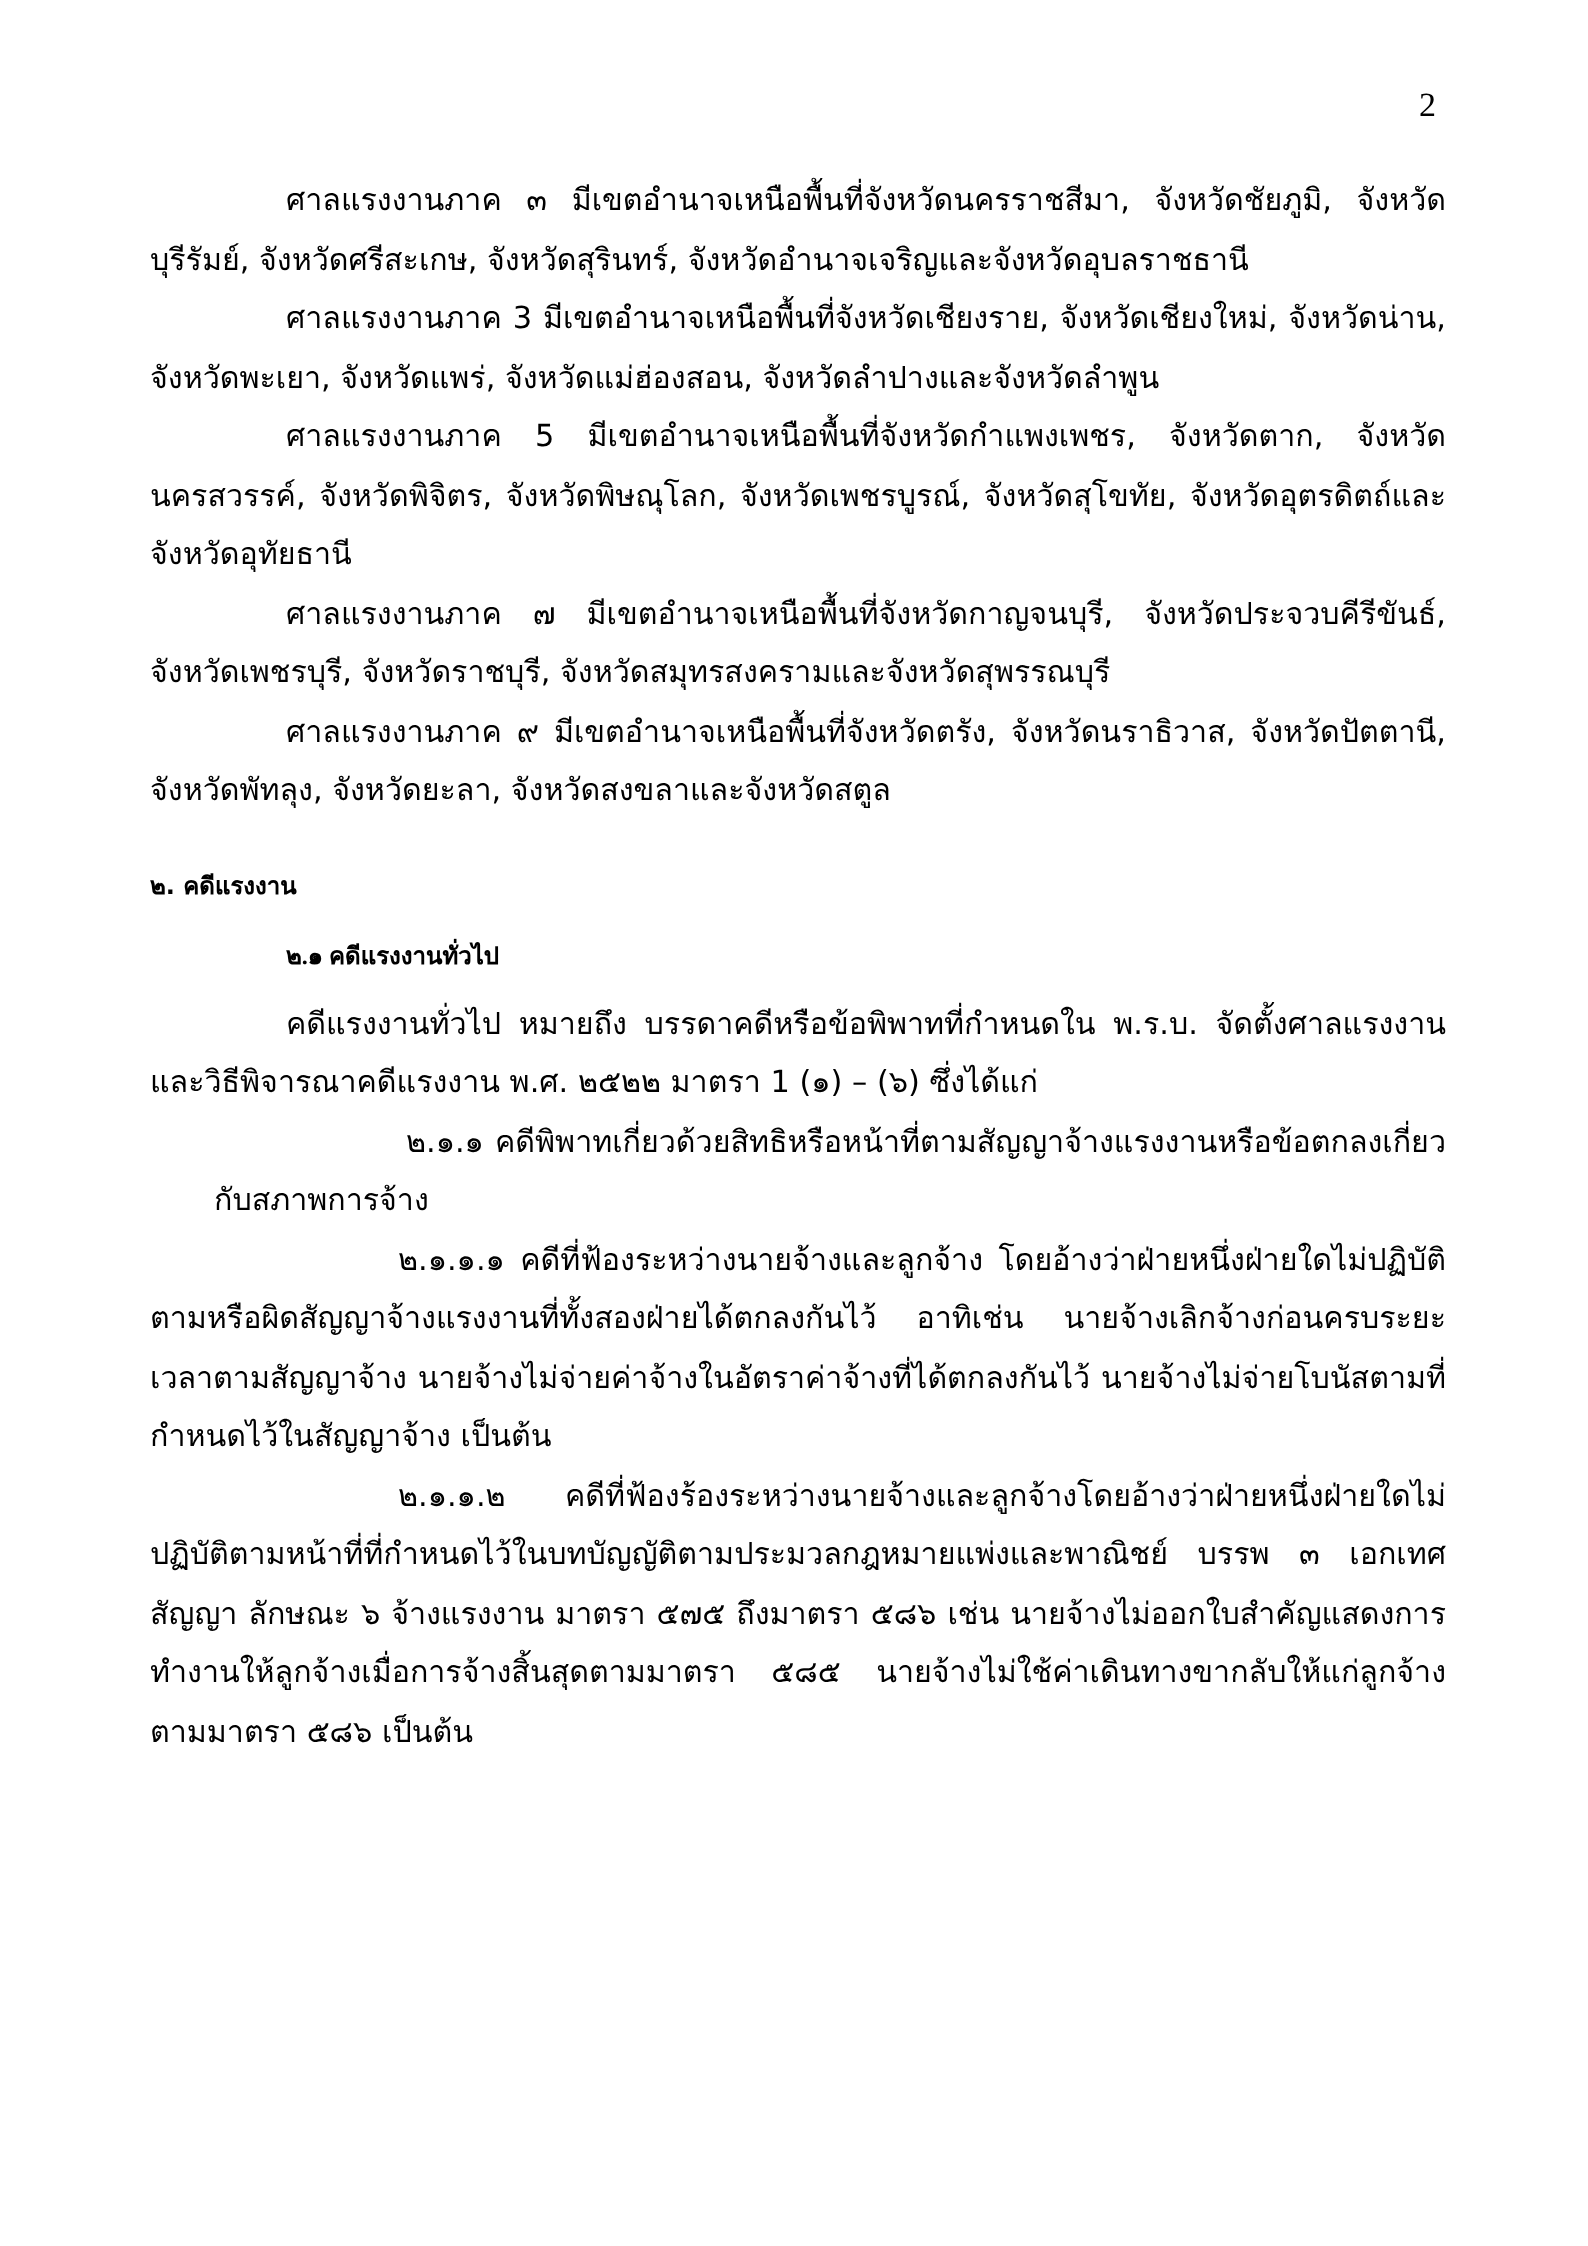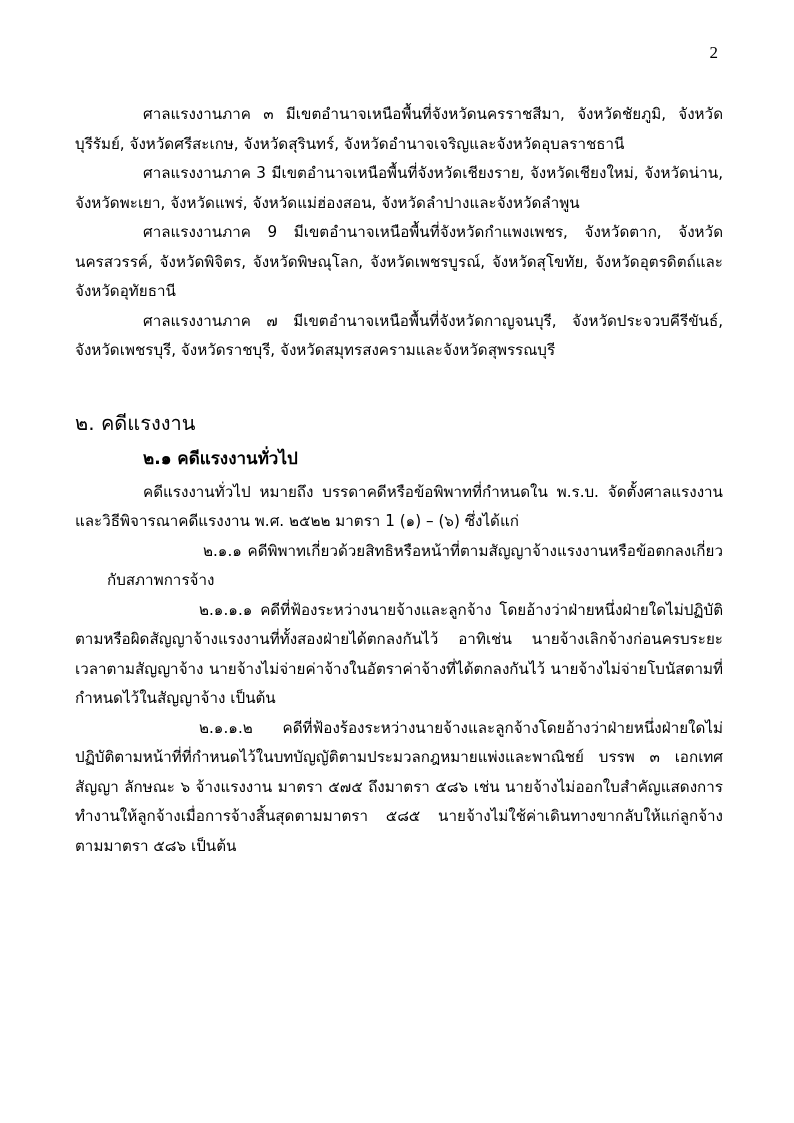--- a/index.html
+++ b/index.html
@@ -25,21 +25,21 @@
     position: absolute;
     top: 44px;
     right: 76px;
     font-family: "Liberation Serif", "DejaVu Serif", serif;
     font-size: 17px;
     line-height: 1;
     color: #000;
   }
   .content {
     position: absolute;
-    top: 100px;
+    top: 86px;
     left: 75px;
     width: 648px;
   }
   p, h2, h3 {
     margin: 0;
     padding: 0;
     font-weight: normal;
   }
   .para {
     font-size: 15.2px;
@@ -47,54 +47,56 @@
     text-align: justify;
     text-justify: inter-word;
     word-spacing: 0px;
     color: #000;
   }
   .para.ind-1 { text-indent: 68px; }
   .para.ind-2 { text-indent: 96px; margin-left: 32px; }
   .para.ind-3 { text-indent: 124px; }
 
   .heading-main {
-    font-size: 20px;
+    font-size: 12px;
     line-height: 29.5px;
-    font-weight: 400;
+    font-weight: 700;
     text-indent: 0;
-    margin-top: 43px;
+    margin-top: 18px;
   }
   .heading-sub {
-    font-size: 17px;
+    font-size: 12px;
     line-height: 29.5px;
     font-weight: 600;
     text-indent: 68px;
     margin-top: 6px;
+    font-family: Liberation Serif, serif;
   }
   .block-gap-sm { margin-top: 4px; }
 </style>
 </head>
 <body>
 
 <div class="page">
 
   <div class="page-number">2</div>
 
   <div class="content">
 
     <p class="para ind-1">ศาลแรงงานภาค ๓  มีเขตอำนาจเหนือพื้นที่จังหวัดนครราชสีมา, จังหวัดชัยภูมิ, จังหวัดบุรีรัมย์, จังหวัดศรีสะเกษ, จังหวัดสุรินทร์, จังหวัดอำนาจเจริญและจังหวัดอุบลราชธานี</p>
 
 
     <p class="para ind-1">ศาลแรงงานภาค 3  มีเขตอำนาจเหนือพื้นที่จังหวัดเชียงราย, จังหวัดเชียงใหม่, จังหวัดน่าน, จังหวัดพะเยา, จังหวัดแพร่, จังหวัดแม่ฮ่องสอน, จังหวัดลำปางและจังหวัดลำพูน</p>
 
-    <p class="para ind-1">ศาลแรงงานภาค 9  มีเขตอำนาจเหนือพื้นที่จังหวัดกำแพงเพชร, จังหวัดตาก, จังหวัดนครสวรรค์, จังหวัดพิจิตร, จังหวัดพิษณุโลก, จังหวัดเพชรบูรณ์, จังหวัดสุโขทัย, จังหวัดอุตรดิตถ์และจังหวัดอุทัยธานี</p>
+    <p class="para ind-1">ศาลแรงงานภาค 5  มีเขตอำนาจเหนือพื้นที่จังหวัดกำแพงเพชร, จังหวัดตาก, จังหวัดนครสวรรค์, จังหวัดพิจิตร, จังหวัดพิษณุโลก, จังหวัดเพชรบูรณ์, จังหวัดสุโขทัย, จังหวัดอุตรดิตถ์และจังหวัดอุทัยธานี</p>
 
     <p class="para ind-1">ศาลแรงงานภาค ๗  มีเขตอำนาจเหนือพื้นที่จังหวัดกาญจนบุรี, จังหวัดประจวบคีรีขันธ์, จังหวัดเพชรบุรี, จังหวัดราชบุรี, จังหวัดสมุทรสงครามและจังหวัดสุพรรณบุรี</p>
 
 
+    <p class="para ind-1">ศาลแรงงานภาค ๙  มีเขตอำนาจเหนือพื้นที่จังหวัดตรัง, จังหวัดนราธิวาส, จังหวัดปัตตานี, จังหวัดพัทลุง, จังหวัดยะลา, จังหวัดสงขลาและจังหวัดสตูล</p>
 
     <h2 class="para heading-main">๒. คดีแรงงาน</h2>
 
     <h3 class="para heading-sub">๒.๑ คดีแรงงานทั่วไป</h3>
 
     <p class="para ind-1 block-gap-sm">คดีแรงงานทั่วไป หมายถึง บรรดาคดีหรือข้อพิพาทที่กำหนดใน พ.ร.บ. จัดตั้งศาลแรงงานและวิธีพิจารณาคดีแรงงาน พ.ศ. ๒๕๒๒ มาตรา 1 (๑) – (๖) ซึ่งได้แก่</p>
 
     <p class="para ind-2">๒.๑.๑  คดีพิพาทเกี่ยวด้วยสิทธิหรือหน้าที่ตามสัญญาจ้างแรงงานหรือข้อตกลงเกี่ยวกับสภาพการจ้าง</p>
 
 

